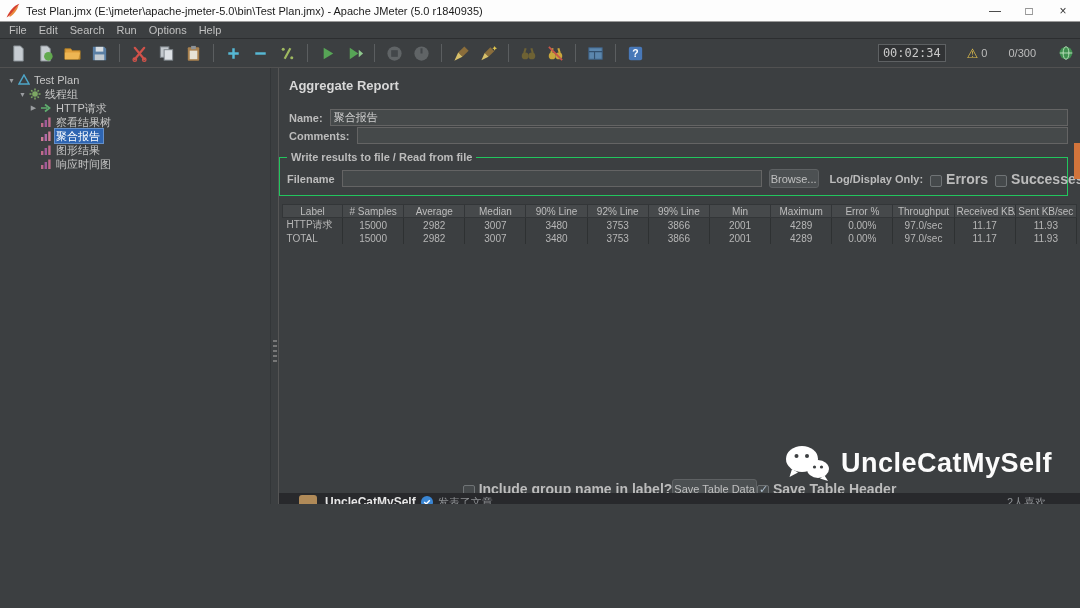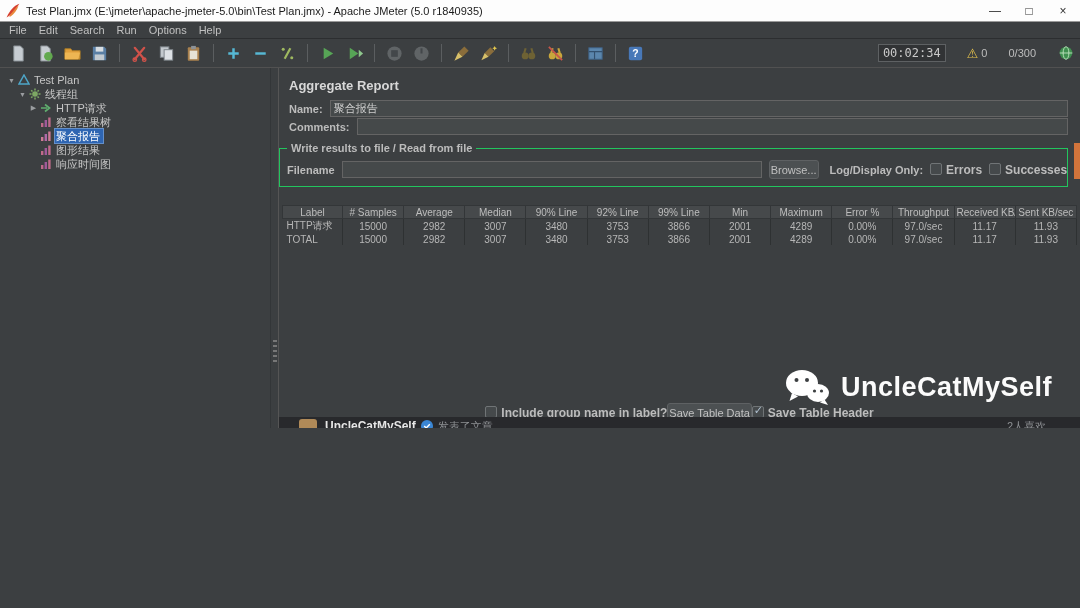--- a/index.html
+++ b/index.html
@@ -1,18 +1,18 @@
 <!DOCTYPE html>
 <html><head>
 <meta charset="utf-8">
 <style>
   *{margin:0;padding:0;box-sizing:border-box}
   html,body{width:1080px;height:608px;overflow:hidden}
   body{font-family:"Liberation Sans","DejaVu Sans",sans-serif;background:#3c3f41}
-  .window{position:relative;width:1080px;height:428px;background:#3c3f41;overflow:hidden}
+  .window{position:relative;width:1080px;height:504px;background:#3c3f41;overflow:hidden}
 
   
   .titlebar{height:22px;background:#fdfdfd;display:flex;align-items:center;padding-left:5px;border-bottom:1px solid #9a9a9a}
   .titlebar .app-icon{width:16px;height:16px;margin-right:5px;flex:0 0 auto}
   .titlebar .title{font-size:11px;color:#1a1a1a;white-space:nowrap;overflow:hidden}
   .win-controls{margin-left:auto;display:flex;height:100%}
   .win-btn{width:34px;height:100%;display:flex;align-items:center;justify-content:center;font-size:12px;color:#333;cursor:default}
 
   
   .menubar{height:17px;background:#3c3f41;display:flex;align-items:center;padding:0 3px;border-bottom:1px solid #2c2e30}
@@ -37,35 +37,35 @@
 
   
   .trow{display:flex;align-items:center;height:14px;font-size:11px;color:#c6c6c6;white-space:nowrap;cursor:default}
   .trow .arrow{width:11px;font-size:7px;color:#9a9da0;text-align:center;flex:0 0 auto}
   .trow .ticon{width:12px;height:12px;margin:0 3px 0 1px;flex:0 0 auto}
   .trow .node{display:flex;align-items:center;padding:0 3px 0 1px;height:14px}
   .trow.selected .node{background:#2e65b2;outline:1px solid #6590c9;color:#fff}
   .pl0{padding-left:6px}.pl1{padding-left:17px}.pl2{padding-left:28px}
 
   
-  .panel-title{font-size:13px;font-weight:bold;color:#d8d8d8;margin:10px 0 7px 10px}
+  .panel-title{font-size:13px;font-weight:bold;color:#d8d8d8;margin:10px 0 16px 10px}
   .frow{display:flex;align-items:center;margin:1px 12px 0 10px}
   .blab{font-size:11px;font-weight:bold;color:#bcbcbc;white-space:nowrap;margin-right:7px}
   .tfield{flex:1;height:17px;background:#45494a;border:1px solid #646464;color:#cfcfcf;font-size:11px;padding:0 3px;outline:none}
   .groupbox{position:relative;border:1px solid #22c55e;margin:13px 12px 0 0;padding:11px 7px 7px}
   .gtitle{position:absolute;top:-7px;left:7px;background:#3c3f41;padding:0 4px;font-size:11px;font-weight:bold;color:#bcbcbc}
   .filerow{display:flex;align-items:center;gap:7px}
   .fn-field{flex:0 0 auto;width:420px}
   .btn{background:#4c5052;border:1px solid #5e6163;border-radius:3px;color:#c0c0c0;font-size:11px;height:19px;padding:0 1px;white-space:nowrap}
-  .cbwrap{display:flex;align-items:flex-start;gap:4px;font-size:12px;font-weight:bold;color:#bcbcbc;white-space:nowrap}
+  .cbwrap{display:flex;align-items:flex-end;gap:4px;font-size:14px;font-weight:bold;color:#bcbcbc;white-space:nowrap}
   .cb{position:relative;width:12px;height:12px;background:#45494b;border:1px solid #707476;border-radius:2px;display:inline-block;flex:0 0 auto}
   .cb.checked::after{content:"\2713";position:absolute;left:1px;top:-3px;font-size:11px;font-weight:bold;color:#aebfce}
 
   
-  .agg-table{width:calc(100% - 6px);margin:18px 3px 0;border-collapse:collapse;table-layout:fixed;font-size:10px;color:#b7b7b7}
+  .agg-table{width:calc(100% - 6px);margin:8px 3px 0;border-collapse:collapse;table-layout:fixed;font-size:10px;color:#b7b7b7}
   .agg-table th{background:#46494b;border:1px solid #333638;font-weight:normal;height:13px;padding:0 2px;overflow:hidden;white-space:nowrap;text-align:center;color:#bdbdbd}
   .agg-table td{height:12px;padding:0 4px;text-align:center;border-right:1px solid rgba(0,0,0,.22);overflow:hidden;white-space:nowrap}
   .agg-table td.cfirst{text-align:left}
   .agg-table col.c0{width:60px}
 
   .table-footer{position:absolute;left:0;right:0;bottom:6px;display:flex;align-items:center;justify-content:center;gap:0;z-index:3}
 
   
   .watermark{position:absolute;right:28px;bottom:22px;display:flex;align-items:center;gap:11px;z-index:4}
   .wm-text{font-size:27px;font-weight:bold;color:#fbfbfb;letter-spacing:.5px}

